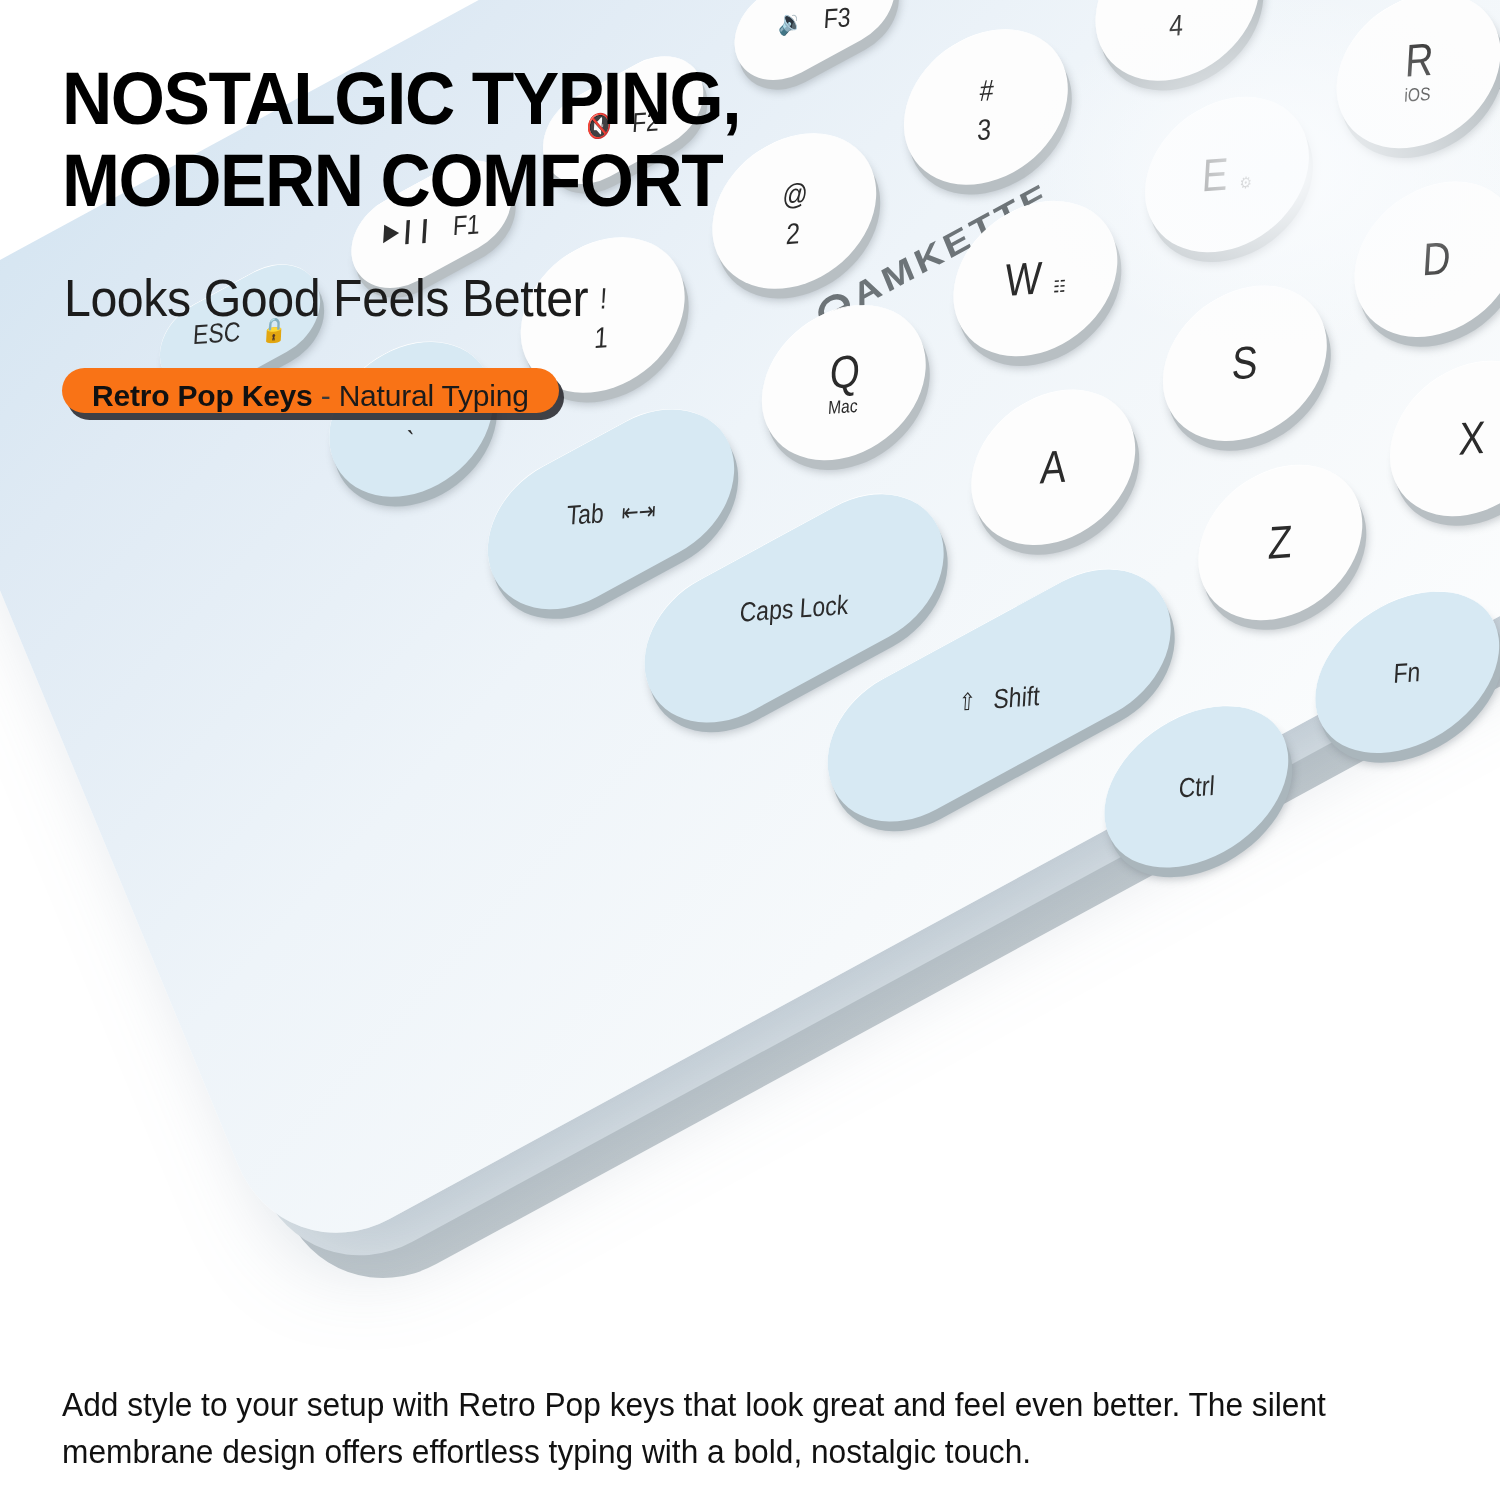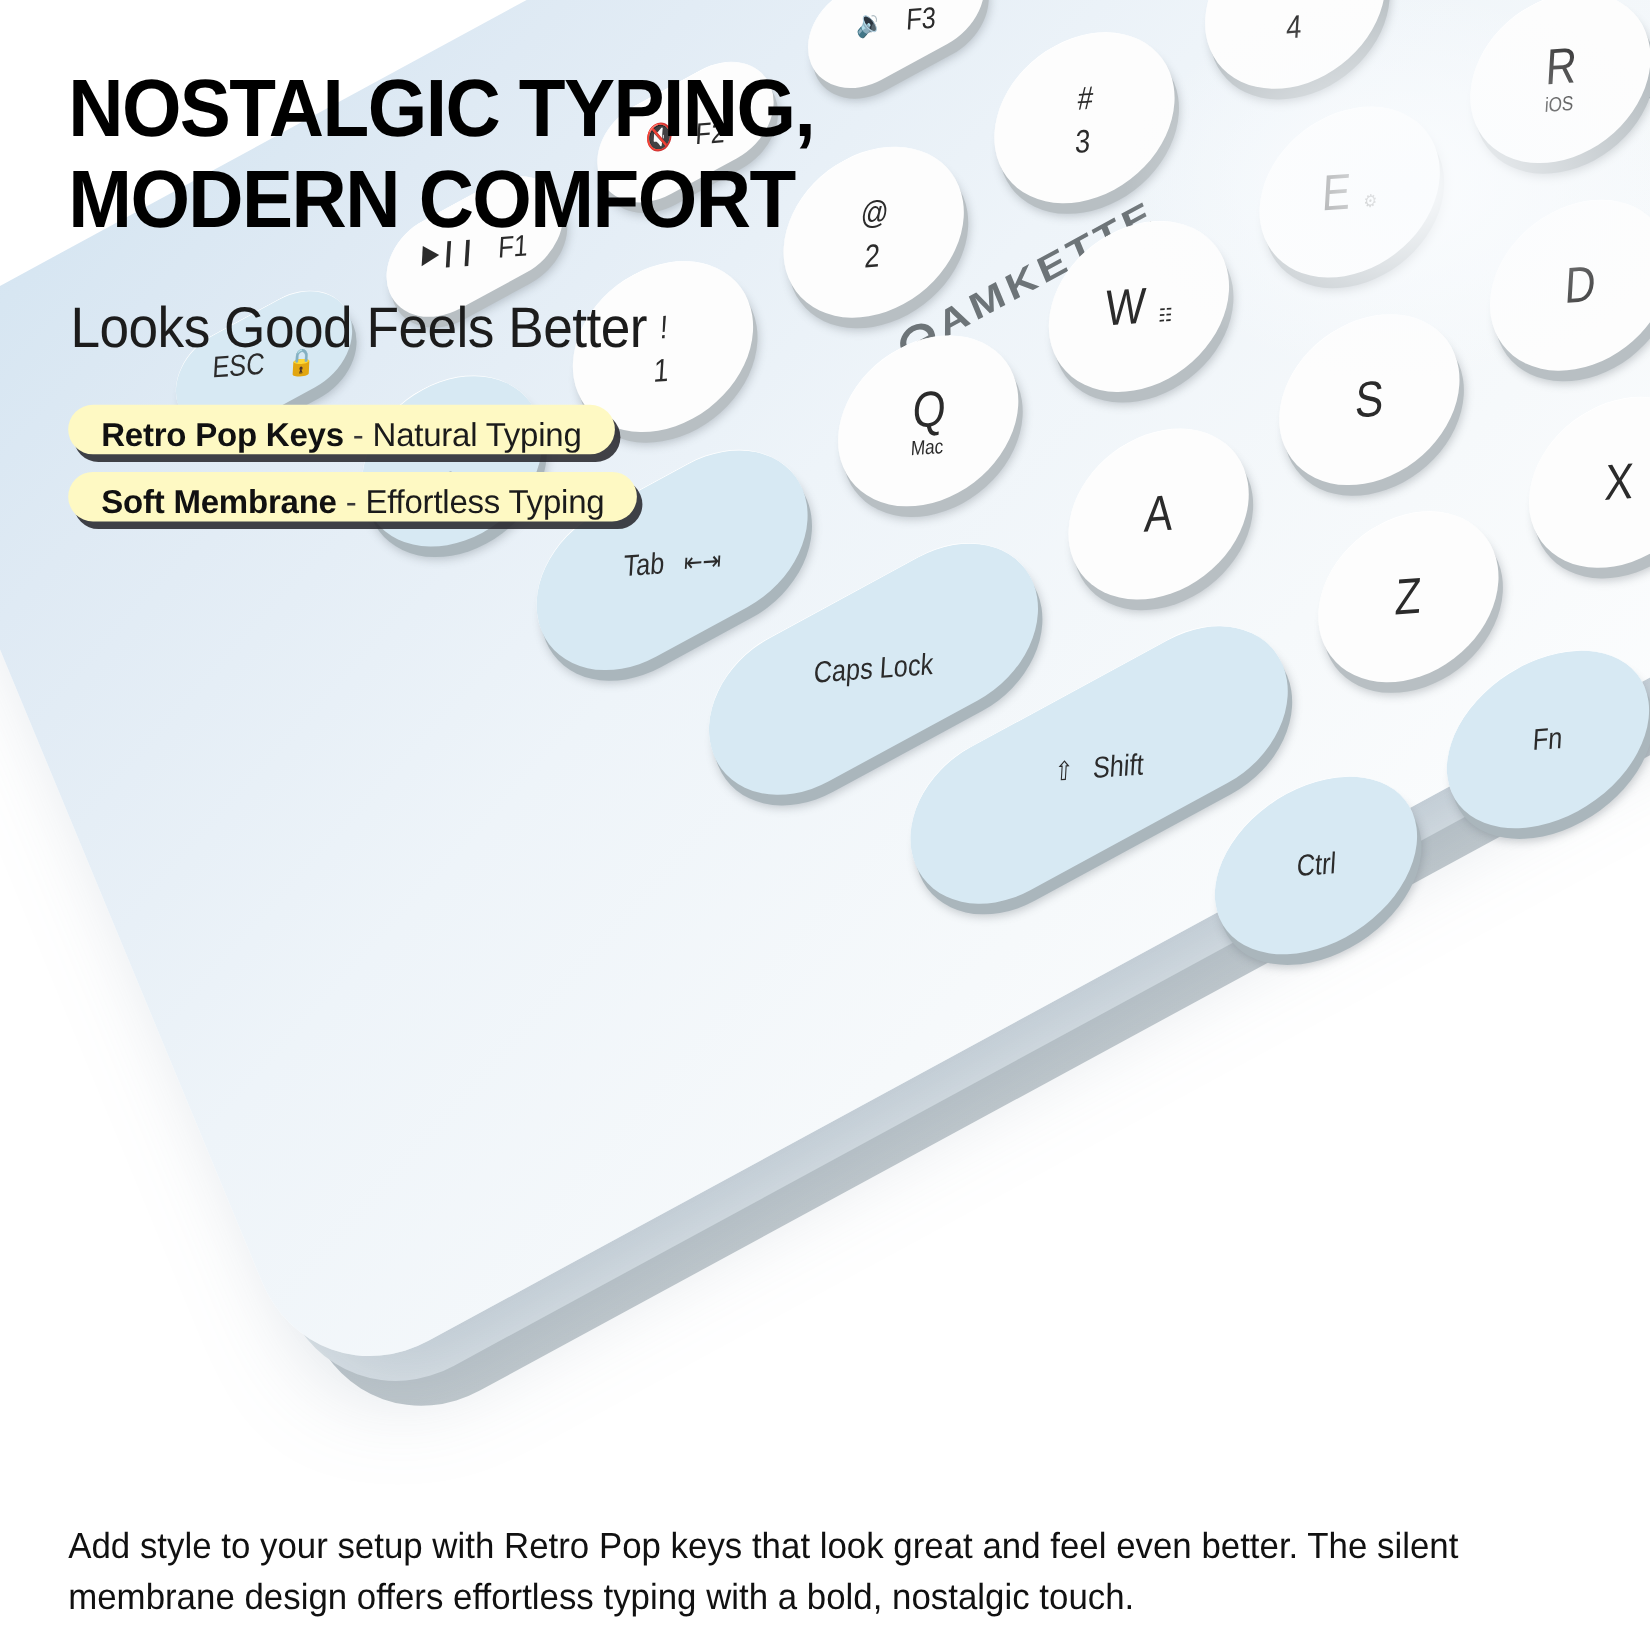--- a/index.html
+++ b/index.html
@@ -21,22 +21,22 @@
   .headline .l2 { display:block; margin-top:8px; }
   .subhead {
     position:absolute; left:64px; top:268px; width:900px;
     font-size:52px; font-weight:400; color:#1c1c1c; z-index:40;
     letter-spacing:-0.5px;
     transform:scaleX(0.93); transform-origin:left top;
   }
 
   .badges { position:absolute; left:62px; top:368px; z-index:40; }
   .badge {
-    display:inline-block; background:#fef9c3; border-radius:40px;
-    padding:11px 30px 0 30px; margin-bottom:16px;
+    display:inline-block; background:#f97316; border-radius:40px;
+    padding:11px 30px 0 30px; 
     font-size:30px; color:#111; white-space:nowrap;
     box-shadow:5px 7px 0 rgba(40,40,45,0.88);
     letter-spacing:-0.2px;
   }
   .badge b { font-weight:bold; }
   .badge .sep { color:#3a3a3a; font-weight:400; }
   .badge .light { font-weight:400; color:#1b1b1b; }
 
   .caption {
     position:absolute; left:62px; top:1382px; width:1390px;
@@ -336,18 +336,15 @@
   <span class="l2">MODERN COMFORT</span>
 </h1>
 
 <div class="subhead">Looks Good Feels Better</div>
 
 <div class="badges">
   <div class="badge">
     <b>Retro Pop Keys</b><span class="sep"> - </span><span class="light">Natural Typing</span>
   </div>
   <br>
-  <div class="badge">
-    <b>Soft Membrane</b><span class="sep"> - </span><span class="light">Effortless Typing</span>
-  </div>
 </div>
 
 <p class="caption">Add style to your setup with Retro Pop keys that look great and feel even better. The silent membrane design offers effortless typing with a bold, nostalgic touch.</p>
 
 </body></html>

